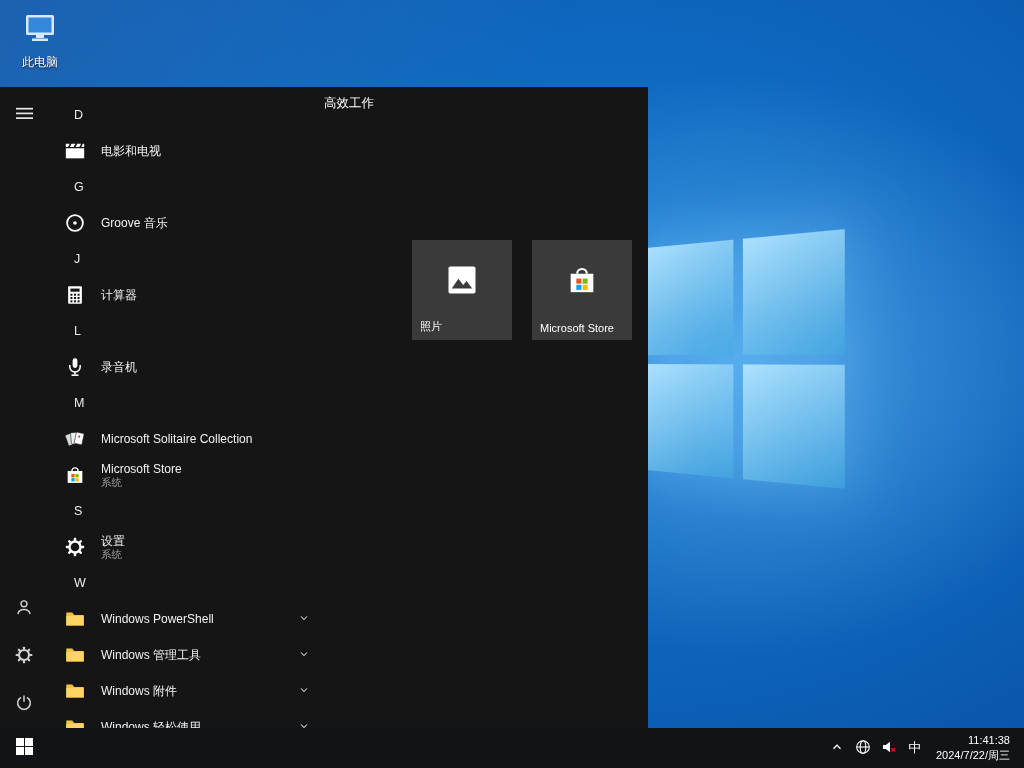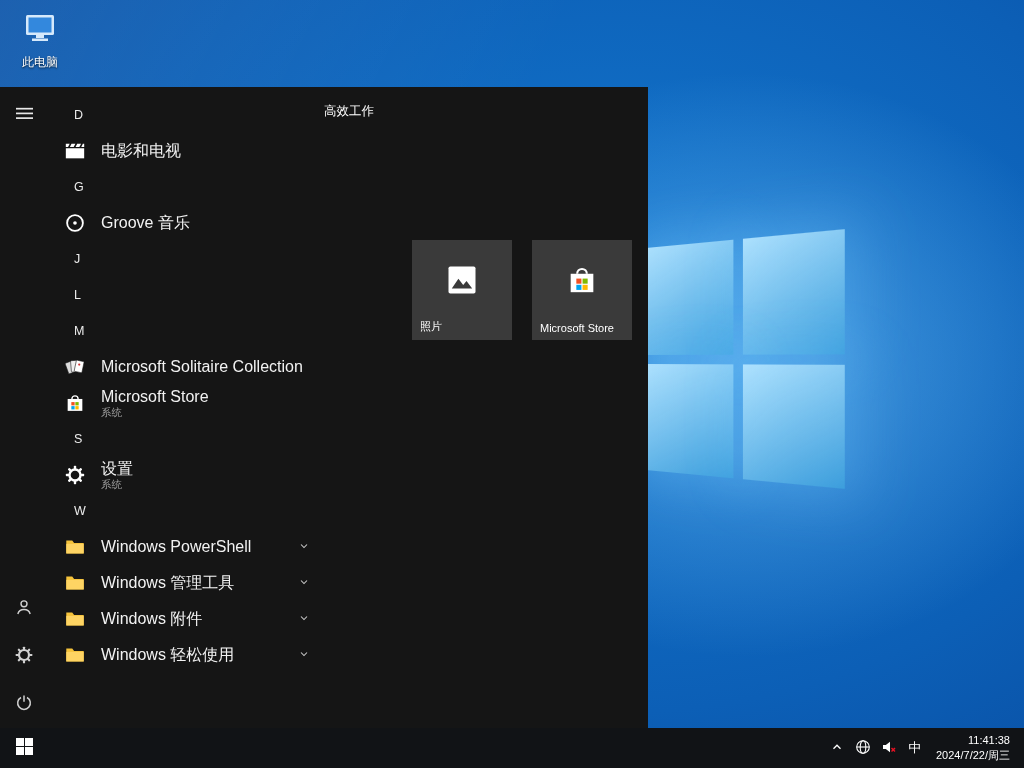--- a/index.html
+++ b/index.html
@@ -35,27 +35,27 @@
   .rail-top { position:absolute; top:4px; left:0; }
   .rail-bottom { position:absolute; bottom:0; left:0; display:flex; flex-direction:column; }
 
   .app-list { position:absolute; left:48px; top:0; width:272px; height:100%;
     padding-top:10px; overflow:hidden; }
   .list-header { height:36px; display:flex; align-items:center; padding-left:26px;
     font-size:12.5px; color:#ececec; cursor:pointer; }
   .app-item { height:36px; display:flex; align-items:center; padding:0 10px 0 14px; cursor:pointer; }
   .ic-box { width:26px; height:26px; display:flex; align-items:center; justify-content:center;
     flex:none; margin-right:13px; }
-  .app-label { font-size:16px; color:#f2f2f2; white-space:nowrap; }
+  .app-label { font-size:12px; color:#f2f2f2; white-space:nowrap; }
   .app-text { display:flex; flex-direction:column; line-height:1.2; }
   .app-sub { font-size:10.5px; color:#9d9d9d; }
   .chev { margin-left:auto; flex:none; }
 
   .tiles { position:absolute; left:320px; top:0; right:0; height:100%; }
-  .group-title { position:absolute; left:4px; top:16px; font-size:12.5px; color:#fff; cursor:pointer; }
+  .group-title { position:absolute; left:4px; top:8px; font-size:12.5px; color:#fff; cursor:pointer; }
   .tile { position:absolute; width:100px; height:100px; background:#3a3a3a; cursor:pointer; }
   .tile-photos { left:92px; top:153px; }
   .tile-store  { left:212px; top:153px; }
   .tile-icon { position:absolute; left:50%; top:42%; transform:translate(-50%,-50%); }
   .tile-label { position:absolute; left:8px; bottom:6px; font-size:11px; color:#fff; white-space:nowrap; }
 
   
   .taskbar { position:absolute; left:0; bottom:0; width:1024px; height:40px;
     background:#111316; display:flex; align-items:center; z-index:10; }
   .start-btn { width:48px; height:40px; border:none; background:none; display:flex;
@@ -165,22 +165,53 @@
         <span class="ic-box">
           <svg width="22" height="22" viewBox="0 0 24 24">
             <circle cx="12" cy="12" r="8.6" fill="none" stroke="#fff" stroke-width="2"></circle>
             <circle cx="12" cy="12" r="2" fill="#fff"></circle>
           </svg>
         </span>
         <span class="app-label">Groove 音乐</span>
       </div>
 
       <div class="list-header">J</div>
+      <div class="app-item">
+        <span class="ic-box">
+          <svg width="22" height="22" viewBox="0 0 24 24">
+            <rect x="4.5" y="2.5" width="15" height="19" rx="1" fill="#fff"></rect>
+            <rect x="7" y="5" width="10" height="3.4" fill="#151515"></rect>
+            <g fill="#151515">
+              <rect x="7" y="10.6" width="2.2" height="2.2"></rect>
+                <rect x="10.9" y="10.6" width="2.2" height="2.2"></rect>
+                <rect x="14.8" y="10.6" width="2.2" height="2.2"></rect>
+              <rect x="7" y="14.2" width="2.2" height="2.2"></rect>
+                <rect x="10.9" y="14.2" width="2.2" height="2.2"></rect>
+                <rect x="14.8" y="14.2" width="2.2" height="2.2"></rect>
+              <rect x="7" y="17.8" width="2.2" height="2.2"></rect>
+                <rect x="10.9" y="17.8" width="2.2" height="2.2"></rect>
+                <rect x="14.8" y="17.8" width="2.2" height="2.2"></rect>
+            </g>
+          </svg>
+        </span>
+        <span class="app-label">计算器</span>
+      </div>
 
       <div class="list-header">L</div>
+      <div class="app-item">
+        <span class="ic-box">
+          <svg width="22" height="22" viewBox="0 0 24 24">
+            <rect x="9.4" y="2.5" width="5.2" height="10.5" rx="2.6" fill="#fff"></rect>
+            <path d="M6.3 9.8 v2 a5.7 5.7 0 0 0 11.4 0 v-2" fill="none" stroke="#fff" stroke-width="1.7"></path>
+            <line x1="12" y1="17.5" x2="12" y2="20.2" stroke="#fff" stroke-width="1.7"></line>
+            <line x1="8.2" y1="20.9" x2="15.8" y2="20.9" stroke="#fff" stroke-width="1.7"></line>
+          </svg>
+        </span>
+        <span class="app-label">录音机</span>
+      </div>
 
       <div class="list-header">M</div>
       <div class="app-item">
         <span class="ic-box">
           <svg width="22" height="22" viewBox="0 0 24 24">
             <g stroke="#151515" stroke-width="0.6">
               <rect x="2.8" y="6.2" width="8.6" height="12.4" rx="1" fill="#dcdcdc" transform="rotate(-20 7 12)"></rect>
               <rect x="7.6" y="4.8" width="8.6" height="12.4" rx="1" fill="#efefef" transform="rotate(-5 12 11)"></rect>
               <rect x="12.2" y="5.2" width="8.6" height="12.4" rx="1" fill="#ffffff" transform="rotate(12 16.5 11.5)"></rect>
             </g>

